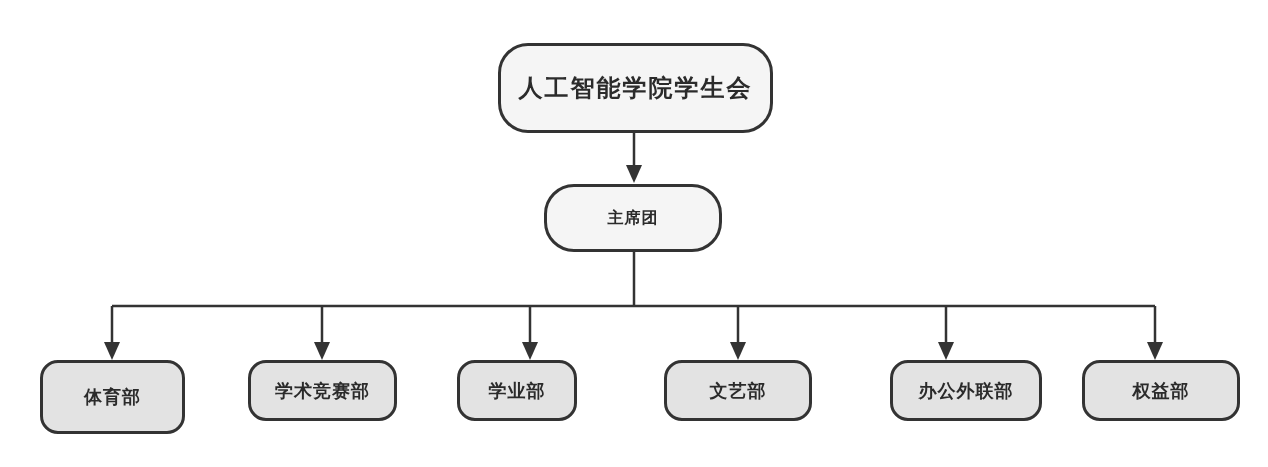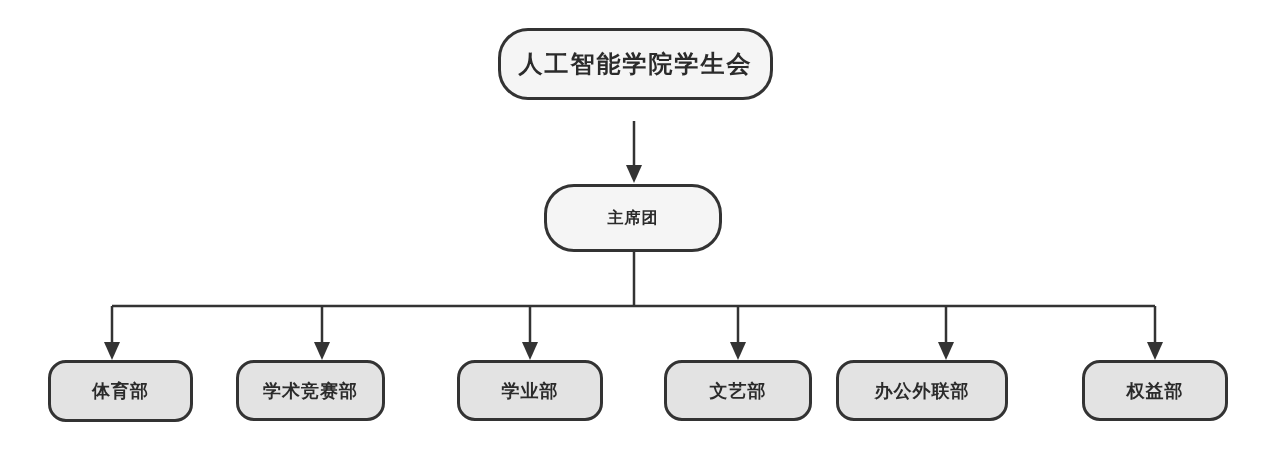--- a/index.html
+++ b/index.html
@@ -92,45 +92,45 @@
     <line class="edge" x1="738" y1="306" x2="738" y2="343"></line>
     <polygon class="arrowhead" points="738,360 730,342 746,342"></polygon>
 
     <line class="edge" x1="946" y1="306" x2="946" y2="343"></line>
     <polygon class="arrowhead" points="946,360 938,342 954,342"></polygon>
 
     <line class="edge" x1="1155" y1="306" x2="1155" y2="343"></line>
     <polygon class="arrowhead" points="1155,360 1147,342 1163,342"></polygon>
   </svg>
 
-  <div class="node node-root" style="left:498px; top:28px; width:275px; height:72px;">
+  <div class="node node-root" style="left:498px; top:43px; width:275px; height:90px;">
     <span>人工智能学院学生会</span>
   </div>
 
   <div class="node node-council" style="left:544px; top:184px; width:178px; height:68px;">
     <span>主席团</span>
   </div>
 
-  <div class="node node-dept" style="left:48px; top:360px; width:145px; height:62px;">
+  <div class="node node-dept" style="left:40px; top:360px; width:145px; height:74px;">
     <span>体育部</span>
   </div>
 
-  <div class="node node-dept" style="left:236px; top:360px; width:149px; height:61px;">
+  <div class="node node-dept" style="left:248px; top:360px; width:149px; height:61px;">
     <span>学术竞赛部</span>
   </div>
 
-  <div class="node node-dept" style="left:457px; top:360px; width:146px; height:61px;">
+  <div class="node node-dept" style="left:457px; top:360px; width:120px; height:61px;">
     <span>学业部</span>
   </div>
 
   <div class="node node-dept" style="left:664px; top:360px; width:148px; height:61px;text-align:center;">
     <span>文艺部</span>
   </div>
 
-  <div class="node node-dept" style="left:836px; top:360px; width:172px; height:61px;">
+  <div class="node node-dept" style="left:890px; top:360px; width:152px; height:61px;">
     <span>办公外联部</span>
   </div>
 
-  <div class="node node-dept" style="left:1082px; top:360px; width:146px; height:61px;justify-content:center;">
+  <div class="node node-dept" style="left:1082px; top:360px; width:158px; height:61px;justify-content:center;">
     <span>权益部</span>
   </div>
 
 </div>
 
 </body></html>

